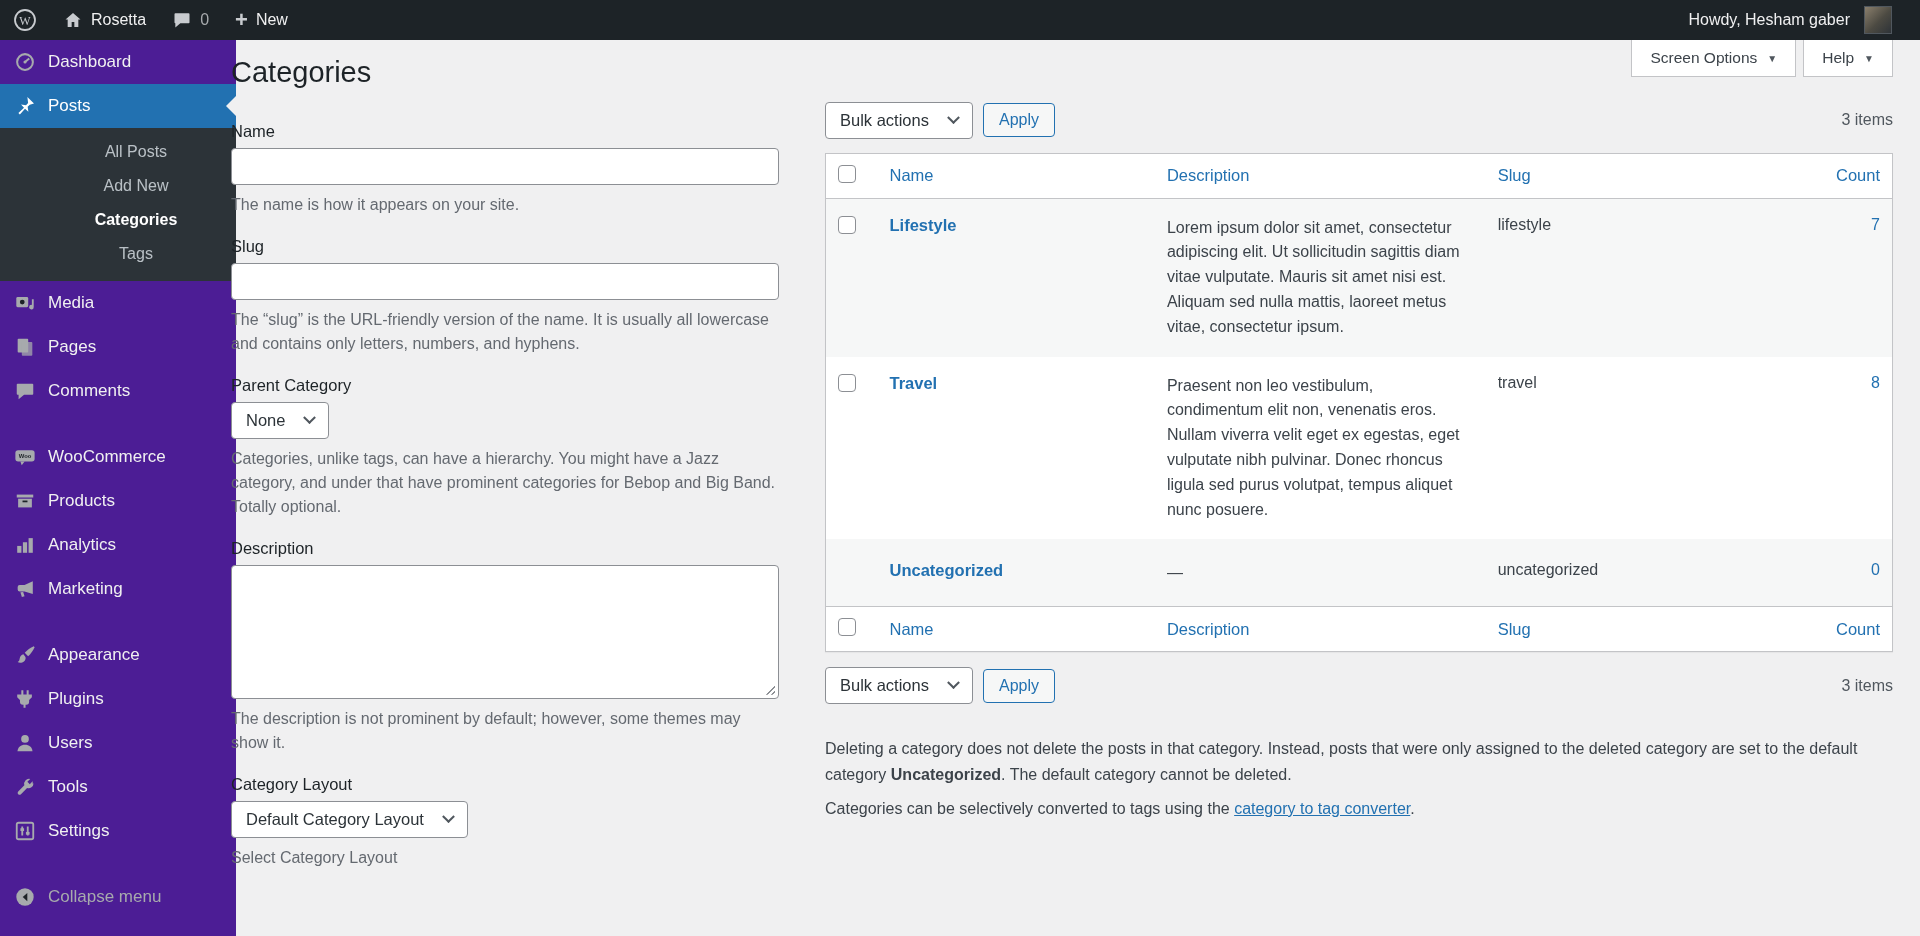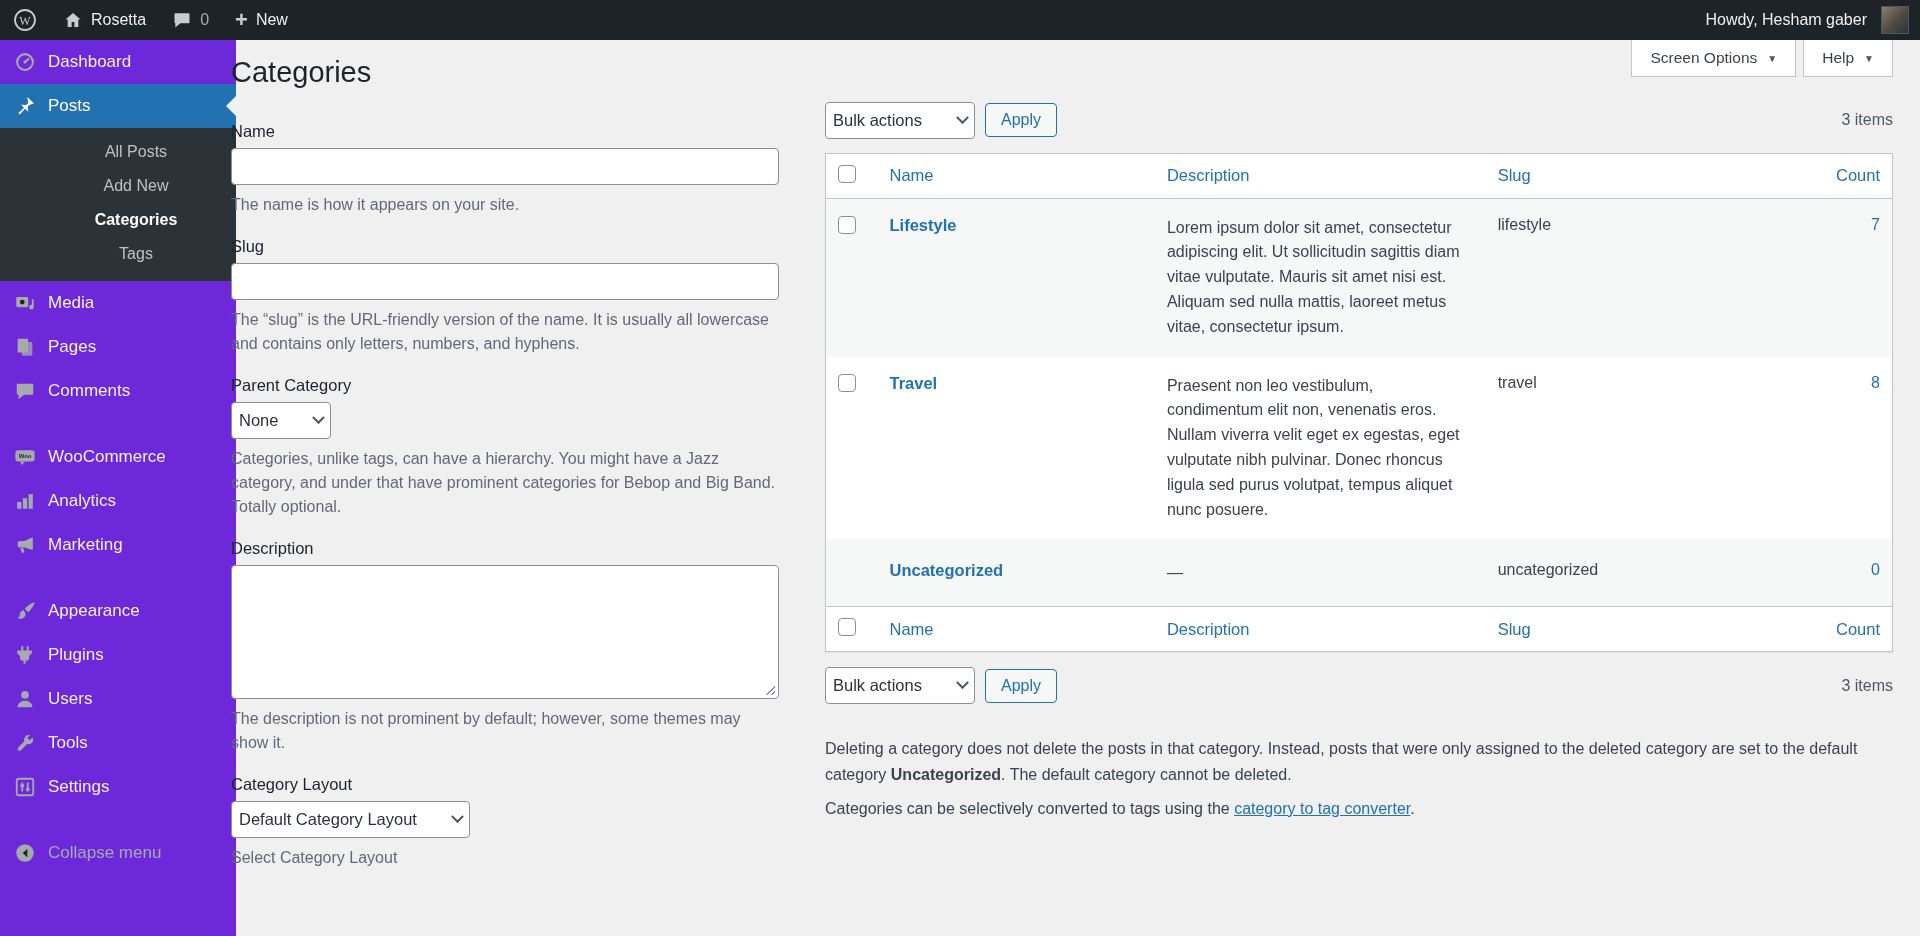--- a/index.html
+++ b/index.html
@@ -4,28 +4,28 @@
 <style>
   * { box-sizing: border-box; }
   html,body { margin:0; padding:0; width:1920px; height:936px; overflow:hidden;
     font-family:"Liberation Sans", sans-serif; background:#f0f0f1; color:#3c434a; font-size:16px; }
 
   
   .adminbar { position:fixed; top:0; left:0; width:1920px; height:40px; background:#1d2327;
     color:#f0f0f1; display:flex; align-items:center; z-index:50; }
   .ab-item { display:flex; align-items:center; gap:8px; padding:0 13px; height:40px; font-size:16px; color:#f0f0f1; cursor:pointer; }
   .ab-count { color:#a7aaad; }
-  .ab-right { margin-left:auto; display:flex; align-items:center; gap:10px; padding-right:11px; }
+  .ab-right { margin-left:auto; display:flex; align-items:center; gap:10px; padding-right:28px; }
   .avatar { width:28px; height:28px; border:1px solid #50575e;
     background:linear-gradient(135deg,#8a7f6d 0%,#5d5а4c 40%,#3a3f44 100%);
     background:linear-gradient(135deg,#8a7f6d,#4c4a42 55%,#2e3338); }
   .plus { font-size:22px; font-weight:bold; line-height:1; color:#c8cbcf; }
 
   
-  .sidebar { position:fixed; top:40px; left:0; width:236px; height:896px; background:#6d28d9; }
+  .sidebar { position:fixed; top:40px; left:0; width:236px; height:896px; background:#4c1d95; }
   .menu-item { display:flex; align-items:center; gap:12px; padding:11px 14px; font-size:17px;
     color:#f0f0f1; cursor:pointer; position:relative; }
   .menu-item svg { flex:0 0 22px; }
   .menu-item.active { background:#2271b1; color:#fff; }
   .menu-arrow { position:absolute; right:0; top:50%; margin-top:-10px; width:0; height:0;
     border:10px solid transparent; border-right-color:#f0f0f1; }
   .submenu { background:#2c3338; padding:7px 0 10px 0;text-align:center; }
   .submenu-item { padding:8px 14px 8px 50px; font-size:16px; color:rgba(240,246,252,.72); cursor:pointer; }
   .submenu-item.current { color:#fff; font-weight:bold; }
   .menu-gap { height:14px; }
@@ -47,22 +47,22 @@
 
   .columns { display:flex; gap:46px; margin-top:10px; align-items:flex-start; }
   .col-left { width:552px; flex:0 0 552px; padding-left:4px; }
   .col-right { flex:1; min-width:0; }
 
   
   .form-title { font-size:18.5px; font-weight:bold; color:#1d2327; margin:10px 0 6px; }
   .field-label { display:block; margin:20px 0 7px; font-size:16.5px; color:#1d2327; }
   .text-input { width:100%; height:37px; border:1px solid #8c8f94; border-radius:4px; background:#fff; padding:0 10px; font-size:16px; }
   .help { color:#646970; font-size:16px; line-height:1.5; margin:8px 0 0; }
-  .fake-select { display:inline-flex; align-items:center; gap:36px; background:#fff; border:1px solid #8c8f94;
-    border-radius:4px; padding:8px 7px; font-size:16.5px; color:#2c3338; cursor:pointer; }
+  .fake-select { display:inline-flex; align-items:center; gap:20px; background:#fff; border:1px solid #8c8f94;
+    border-radius:4px; padding:8px 14px; font-size:16.5px; color:#2c3338; cursor:pointer; }
   .chev { width:9px; height:9px; border-right:2.2px solid #50575e; border-bottom:2.2px solid #50575e;
     transform:rotate(45deg) translate(-2px,-2px); }
   .textarea { width:100%; height:134px; border:1px solid #8c8f94; border-radius:4px; background:#fff; position:relative; }
   .grip { position:absolute; right:3px; bottom:3px; width:11px; height:11px;
     background:repeating-linear-gradient(135deg, transparent 0 2px, #8c8f94 2px 3.5px);
     clip-path:polygon(100% 0, 100% 100%, 0 100%); }
 
   
   .tablenav { display:flex; align-items:center; gap:10px; }
   .tablenav .count { margin-left:auto; font-size:16px; color:#50575e; }
@@ -175,20 +175,28 @@
   <div class="menu-item">
     <svg class="sicon" width="22" height="22" viewBox="0 0 24 24">
       <rect x="1.5" y="4.5" width="21" height="12.5" rx="3"></rect>
       <path d="M7 17l1.4 4 3.2-4z"></path>
       <text x="12" y="13.3" text-anchor="middle" font-size="6.4" font-weight="bold" fill="#1d2327" font-family="Liberation Sans, sans-serif">Woo</text>
     </svg>
     <span>WooCommerce</span>
   </div>
   <div class="menu-item">
     <svg class="sicon" width="22" height="22" viewBox="0 0 24 24">
+      <path d="M3 5h18v3.2H3z"></path>
+      <path d="M4.5 9.5h15V19h-15z"></path>
+      <rect x="9.3" y="11.5" width="5.4" height="1.9" fill="#1d2327"></rect>
+    </svg>
+    <span>Products</span>
+  </div>
+  <div class="menu-item">
+    <svg class="sicon" width="22" height="22" viewBox="0 0 24 24">
       <rect x="3.5" y="13" width="4.6" height="7.5"></rect>
       <rect x="9.7" y="9" width="4.6" height="11.5"></rect>
       <rect x="15.9" y="4.5" width="4.6" height="16"></rect>
     </svg>
     <span>Analytics</span>
   </div>
   <div class="menu-item">
     <svg class="sicon" width="22" height="22" viewBox="0 0 24 24">
       <path d="M20.5 3.5v14l-9-2.8H6.2a2.2 2.2 0 0 1-2.2-2.2V9.7a2.2 2.2 0 0 1 2.2-2.2h5.3z"></path>
       <path d="M7 15.5l1.6 5.3 2.9-.9-1.5-4.6z"></path>

